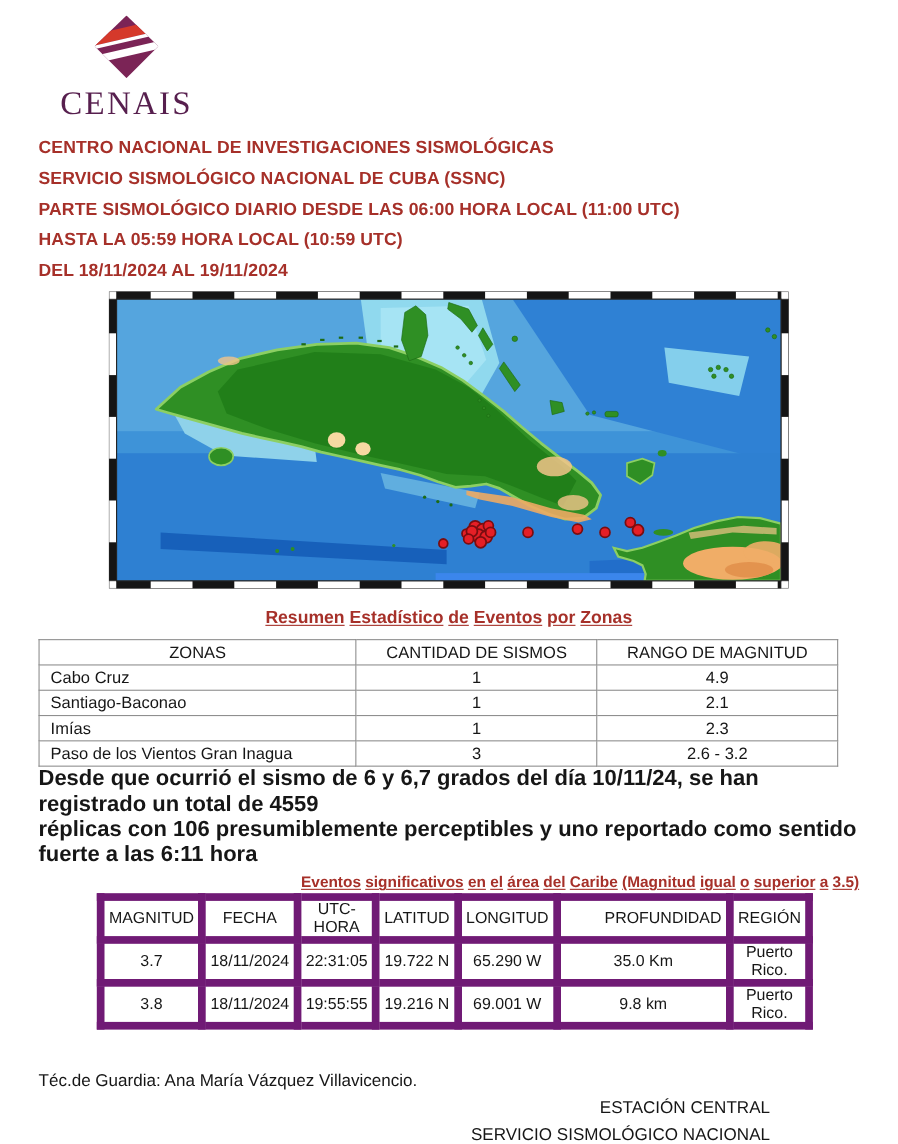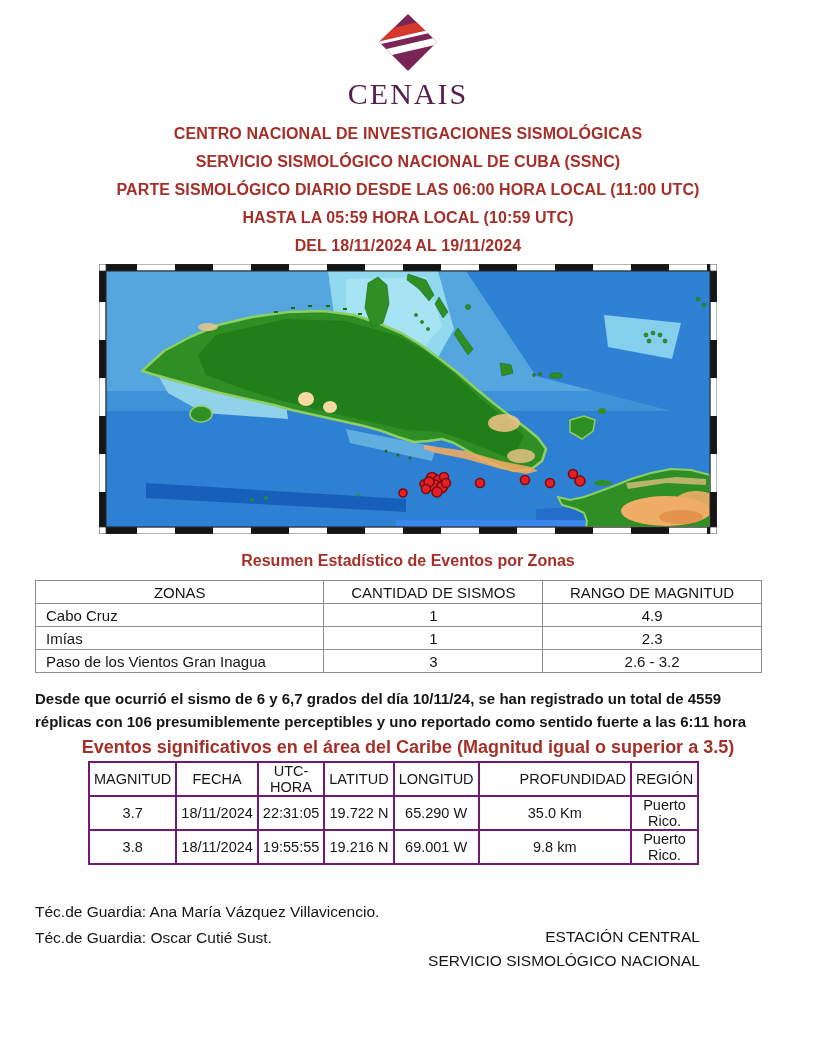--- a/index.html
+++ b/index.html
@@ -13,59 +13,59 @@
   *{box-sizing:border-box;}
   html,body{margin:0;padding:0;}
   body{
     width:816px;height:1040px;background:#ffffff;
     font-family:"Liberation Sans", sans-serif;color:#161616;
     position:relative;overflow:hidden;
   }
   .page{padding:8px 35px 0 35px;}
 
   
-  .logo{width:100%;text-align:center;margin-top:2px;}
+  .logo{width:100%;margin-top:2px;}
   .logo svg{display:inline-block;}
 
   
   .hdr{margin-top:8px;}
   .hdr div{
-    text-align:center;font-weight:700;font-size:16px;line-height:20px;
+    text-align:left;font-weight:700;font-size:16px;line-height:20px;
     margin:8px 0;color:var(--red);letter-spacing:.1px;
   }
 
   
   .map-wrap{width:618px;margin:4px auto 0 auto;}
   .map-wrap svg{display:block;}
 
   
   .sect-title{
     text-align:center;color:var(--red);font-weight:700;font-size:16px;
     margin:18px 0 10px 0;
   }
-  .sect-title.small{font-size:18px;margin:4px 0 3px 0;}
-  .uw{text-underline-offset:2px;}
+  .sect-title.small{font-size:14px;margin:4px 0 3px 0;text-align:right;}
+  .uw{text-decoration:underline;text-underline-offset:2px;}
 
   
   table{border-collapse:collapse;}
   table.zones{width:727px;font-size:15px;margin-top:8px;}
   table.zones th,table.zones td{
     border:1px solid #8f8f8f;font-weight:400;height:23px;padding:1px 8px;
   }
   table.zones th{text-align:center;}
   table.zones td{text-align:center;}
   table.zones td:first-child{text-align:left;padding-left:10px;}
 
   
-  .para{margin-top:14px;font-weight:700;font-size:15px;line-height:23px;}
+  .para{font-weight:700;font-size:20px;line-height:23px;}
 
   
   table.events{width:604px;margin-left:53px;font-size:14.5px;}
   table.events th,table.events td{
-    border:2px solid #701a75;font-weight:400;height:21px;padding:0 4px;text-align:center;
+    border:7px solid #701a75;font-weight:400;height:21px;padding:0 4px;text-align:center;
   }
   table.events th:nth-child(1){width:90px;}
   table.events th:nth-child(2){width:84px;}
   table.events th:nth-child(3){width:81px;}
   table.events th:nth-child(4){width:74px;}
   table.events th:nth-child(5){width:75px;}
   table.events th:nth-child(6){width:105px;padding-left:40px;}
   table.events th:nth-child(7){width:95px;}
 
   
@@ -249,20 +249,25 @@
           <th>RANGO DE MAGNITUD</th>
         </tr>
       </thead>
       <tbody>
         <tr>
           <td>Cabo Cruz</td>
           <td>1</td>
           <td>4.9</td>
         </tr>
         <tr>
+          <td>Santiago-Baconao</td>
+          <td>1</td>
+          <td>2.1</td>
+        </tr>
+        <tr>
           <td>Imías</td>
           <td>1</td>
           <td>2.3</td>
         </tr>
         <tr>
           <td>Paso de los Vientos Gran Inagua</td>
           <td>3</td>
           <td>2.6 - 3.2</td>
         </tr>
       </tbody>
@@ -305,21 +310,20 @@
           <td>69.001 W</td>
           <td>9.8 km</td>
           <td>Puerto Rico.</td>
         </tr>
       </tbody>
     </table>
 
   <div class="footer">
     <div class="footer-left">
         <div>Téc.de Guardia: Ana María Vázquez Villavicencio.</div>
-        <div>Téc.de Guardia: Oscar Cutié Sust.</div>
       </div>
     <div class="footer-right">
         <div>ESTACIÓN CENTRAL</div>
         <div>SERVICIO SISMOLÓGICO NACIONAL</div>
       </div>
   </div>
 
 </div>
 
 </body></html>

